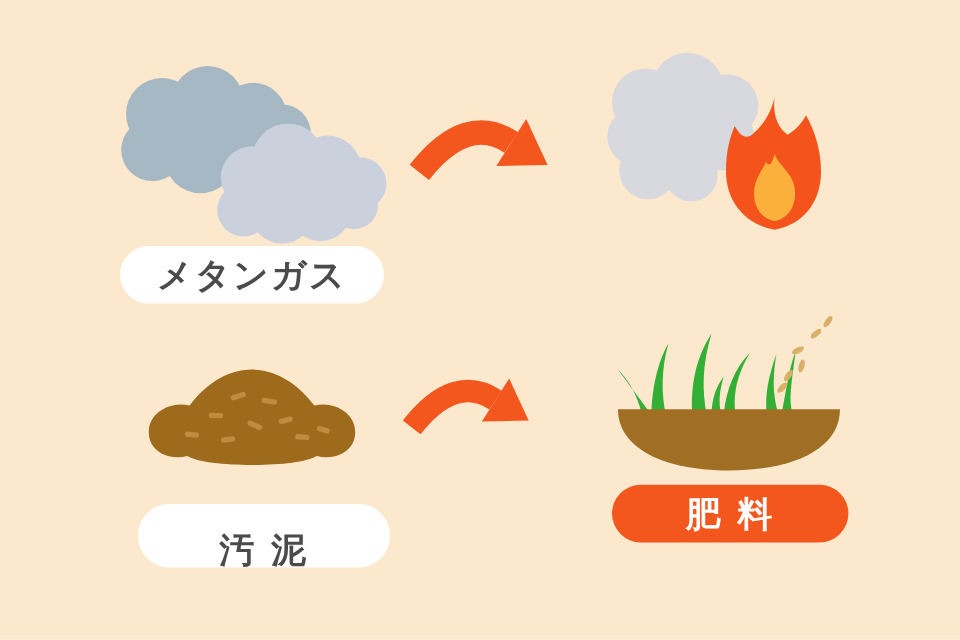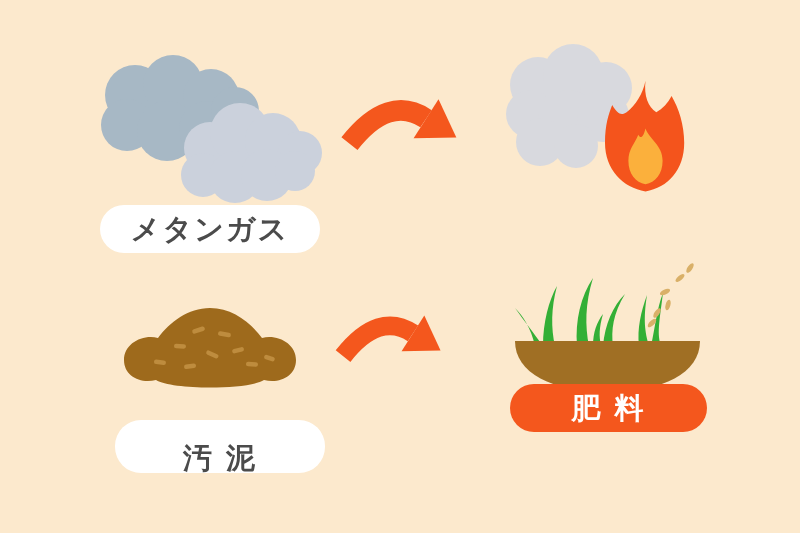--- a/index.html
+++ b/index.html
@@ -36,21 +36,21 @@
     letter-spacing:2px;
     line-height:1;
     white-space:pre;
   }
   .pill-white{background:var(--pill-white);color:var(--text-dark);}
   .pill-orange{background:var(--orange);color:var(--text-light);}
 
   #pill-methane{left:100px;top:205px;width:220px;height:48px;}
   #pill-boiler{left:502px;top:205px;width:220px;height:48px;}
   #pill-sludge{left:115px;top:420px;width:210px;height:53px;align-items:flex-end;}
-  #pill-fertilizer{left:510px;top:384px;width:197px;height:48px;}
+  #pill-fertilizer{left:510px;top:404px;width:197px;height:48px;}
 
   #icon-methane{left:95px;top:53px;width:228px;height:152px;}
   #icon-boiler{left:498px;top:50px;width:195px;height:152px;}
   #icon-sludge{left:120px;top:302px;width:180px;height:90px;}
   #icon-fertilizer{left:505px;top:262px;width:210px;height:135px;}
 
   #arrow-top{left:344px;top:92px;width:116px;height:57px;}
   #arrow-bottom{left:338px;top:309px;width:106px;height:52px;}
 </style>
 </head>

